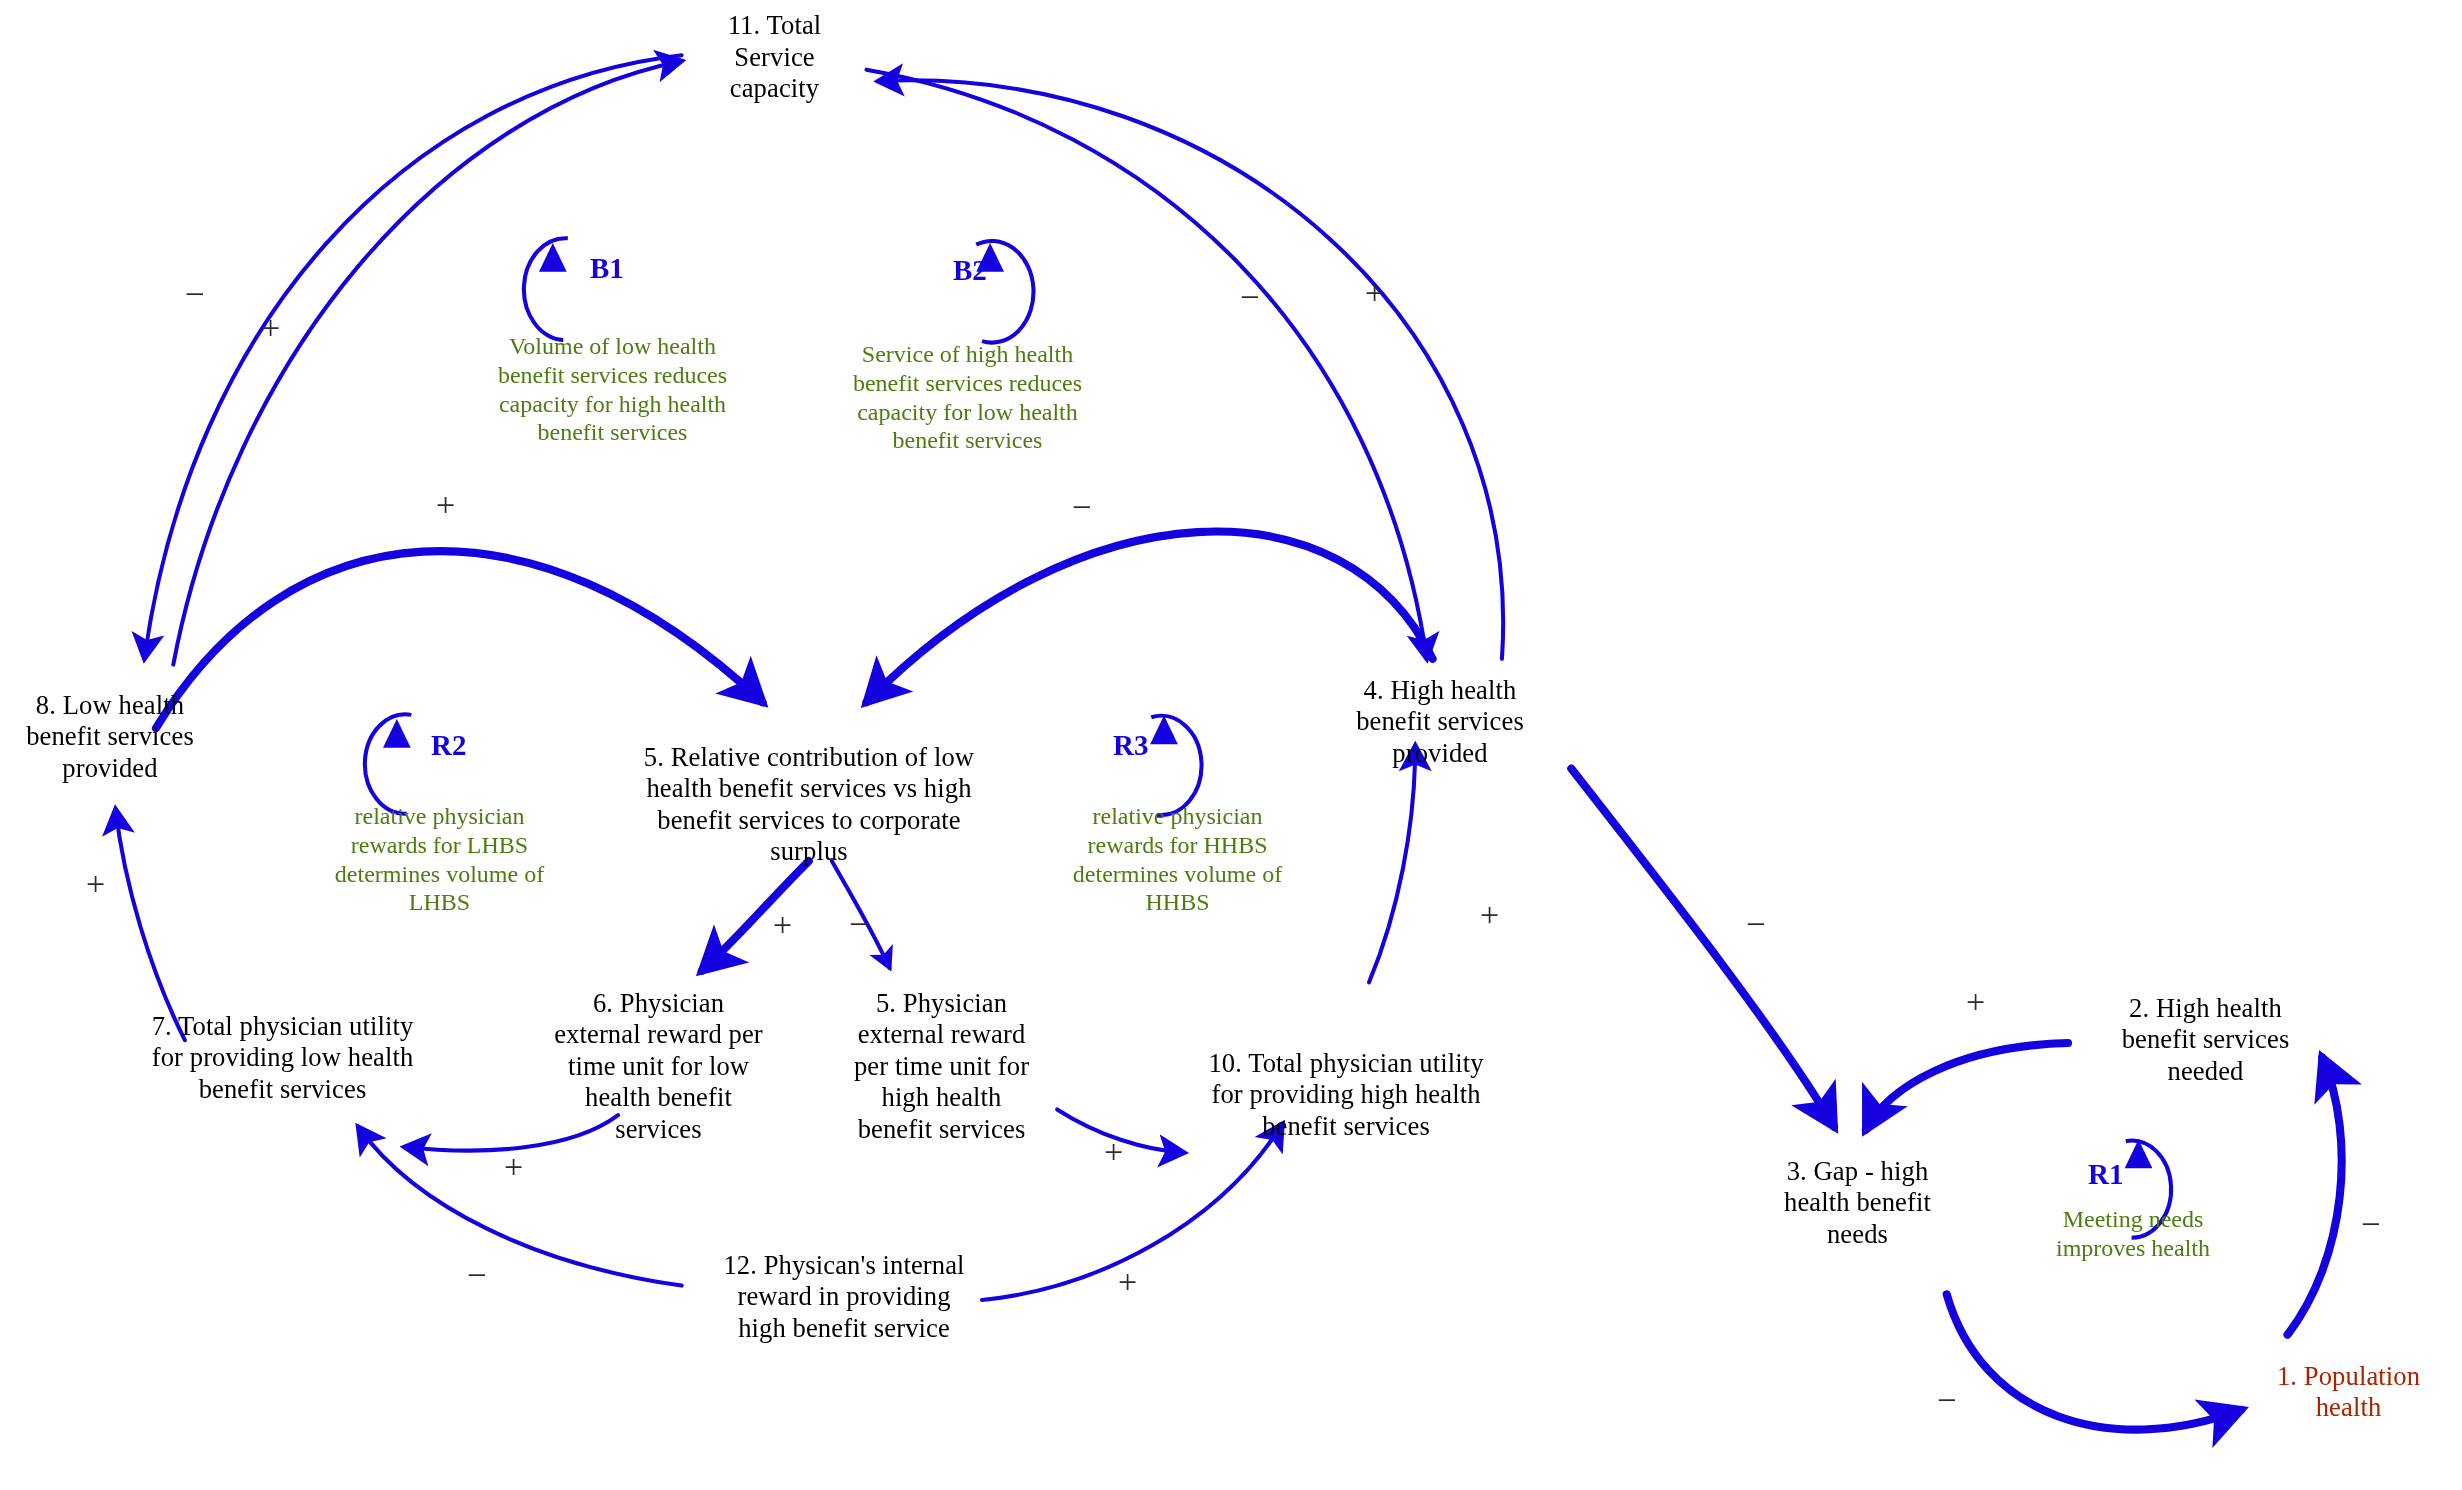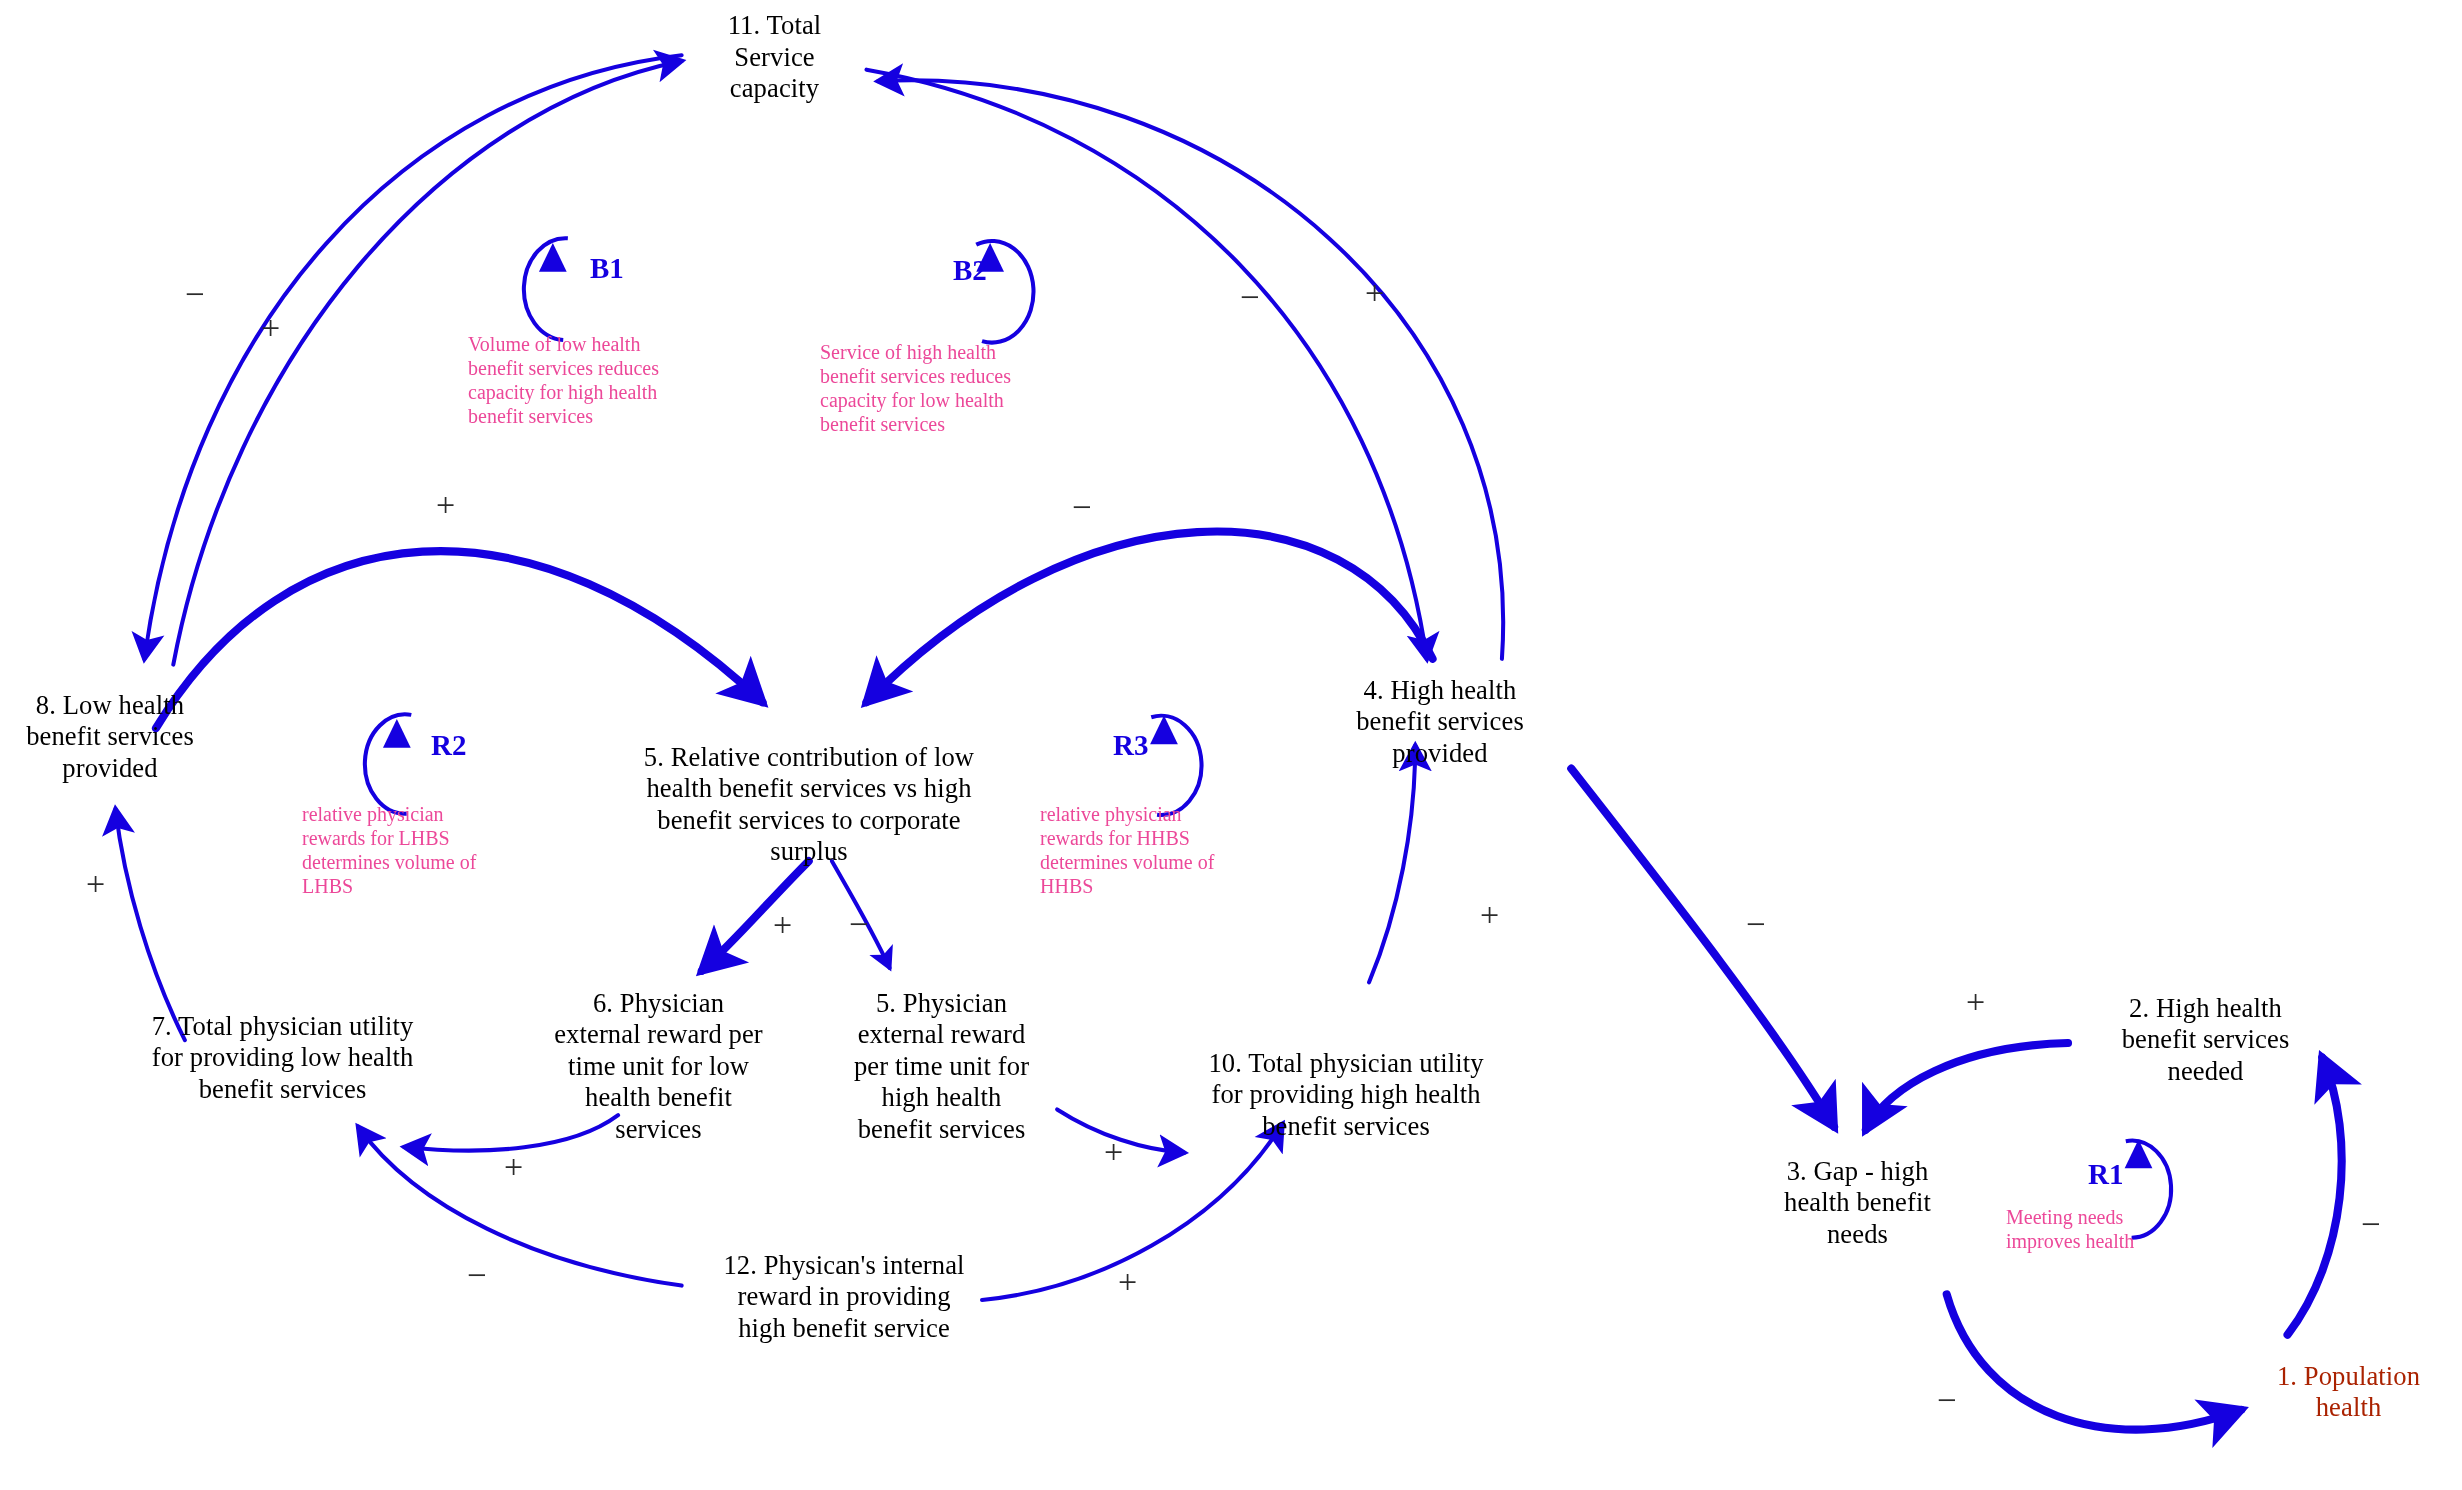--- a/index.html
+++ b/index.html
@@ -12,22 +12,22 @@
   svg#wires{position:absolute;left:0;top:0;width:2462px;height:1491px;}
 
   .node{
     position:absolute;text-align:center;color:#000000;
     font-size:26.6px;line-height:1.18;white-space:pre-line;
     letter-spacing:0.1px;
   }
   .node.red{color:#AA2200;}
 
   .looplabel{
-    position:absolute;color:#ec4899;
-    font-size:20px;line-height:1.20;white-space:pre-line;
+    position:absolute;text-align:center;color:#4d7c0f;
+    font-size:24px;line-height:1.20;white-space:pre-line;
   }
   .loopid{
     position:absolute;color:#1500E0;font-weight:bold;
     font-size:29px;line-height:1;
   }
 
   .sign{
     position:absolute;color:#2B2B2B;font-size:34px;line-height:1;
     font-family:"Liberation Serif","DejaVu Serif",serif;
   }

